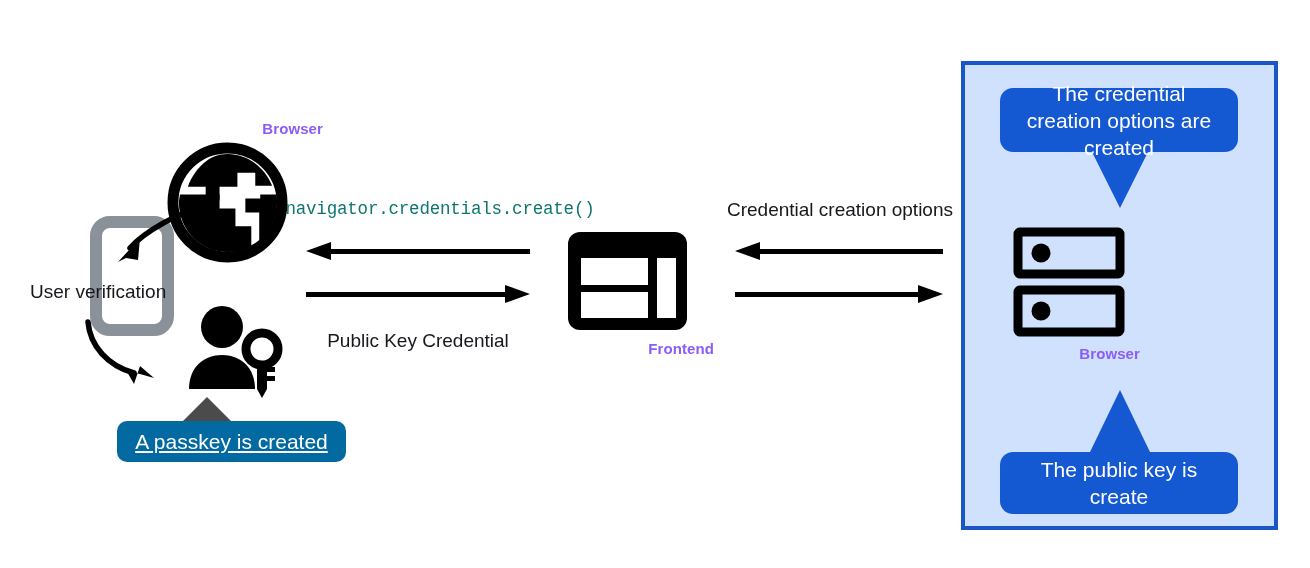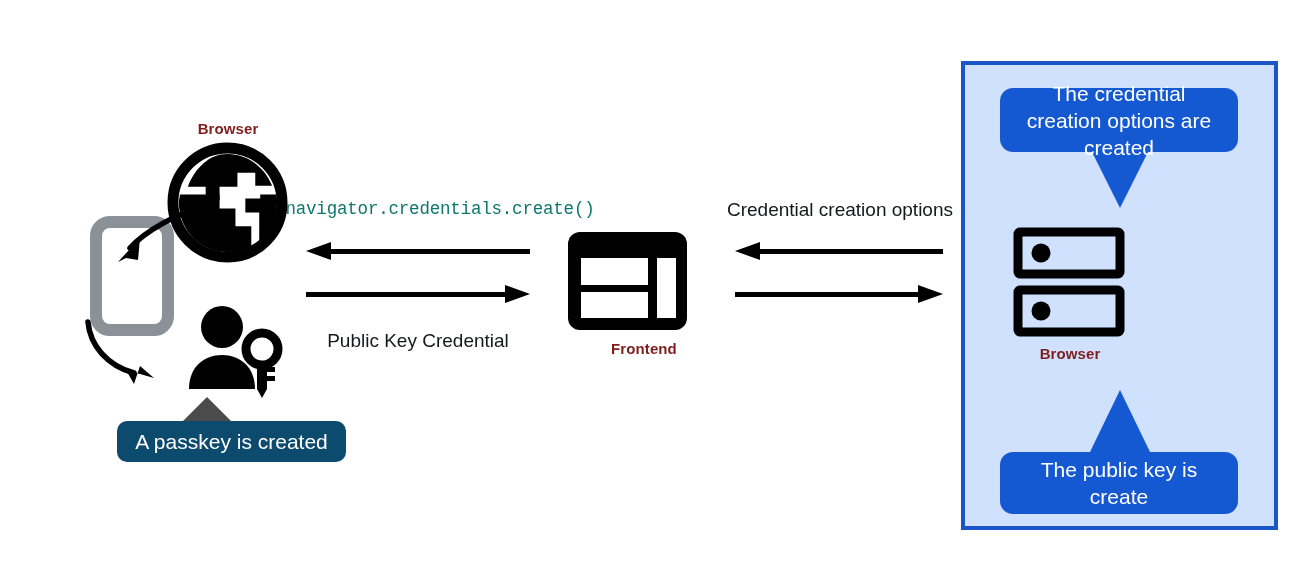--- a/index.html
+++ b/index.html
@@ -19,22 +19,22 @@
     background: #ffffff;
     overflow: hidden;
   }
   .abs { position: absolute; }
 
   
   .label-bold {
     font-family: "Liberation Sans", sans-serif;
     font-weight: bold;
     font-size: 15px;
-    color: #7f1d1d;
-    text-align: center;
+    color: #8b5cf6;
+    text-align: right;
     white-space: nowrap;
     letter-spacing: 0.1px;
   }
   .label-plain {
     font-family: "Liberation Sans", sans-serif;
     font-weight: 400;
     font-size: 19px;
     color: #16181c;
     text-align: center;
     white-space: nowrap;
@@ -69,21 +69,21 @@
     justify-content: center;
     text-align: center;
     color: #ffffff;
     font-family: "Liberation Sans", sans-serif;
     font-size: 21px;
     line-height: 27px;
     font-weight: 400;
     padding: 13px 14px;
   }
   .callout-blue { background: #1559d2; }
-  .callout-gray { background: #0c4a6e; border-radius: 10px; }
+  .callout-gray { background: #0369a1; border-radius: 10px; text-decoration: underline; }
 
   .tail { width: 0; height: 0; }
   
   .tail-down-blue {
     border-left: 30px solid transparent;
     border-right: 30px solid transparent;
     border-top: 60px solid #1559d2;
   }
   
   .tail-up-blue {
@@ -177,20 +177,21 @@
     </svg>
   </div>
 
   <div class="abs" style="left:100px; top:200px;">
     <svg width="110" height="85" viewBox="0 0 110 85" aria-hidden="true">
       <path d="M100 7 C78 14 46 30 30 48" fill="none" stroke="#000000" stroke-width="5.5" stroke-linecap="round"></path>
       <path d="M18 62 L40 38 L38 60 L26 58 Z" fill="#000000"></path>
     </svg>
   </div>
 
+  <div class="abs label-plain" style="left:30px; top:281px; width:160px; text-align:left;">User verification</div>
 
   <div class="abs" style="left:82px; top:318px;">
     <svg width="110" height="80" viewBox="0 0 110 80" aria-hidden="true">
       <path d="M6 4 C8 28 26 48 52 55" fill="none" stroke="#000000" stroke-width="5.5" stroke-linecap="round"></path>
       <path d="M72 60 L44 52 L52 66 L58 48 Z" fill="#000000"></path>
     </svg>
   </div>
 
   <div class="abs" style="left:186px; top:305px;">
     <svg width="98" height="86" viewBox="0 0 98 86" aria-hidden="true">

